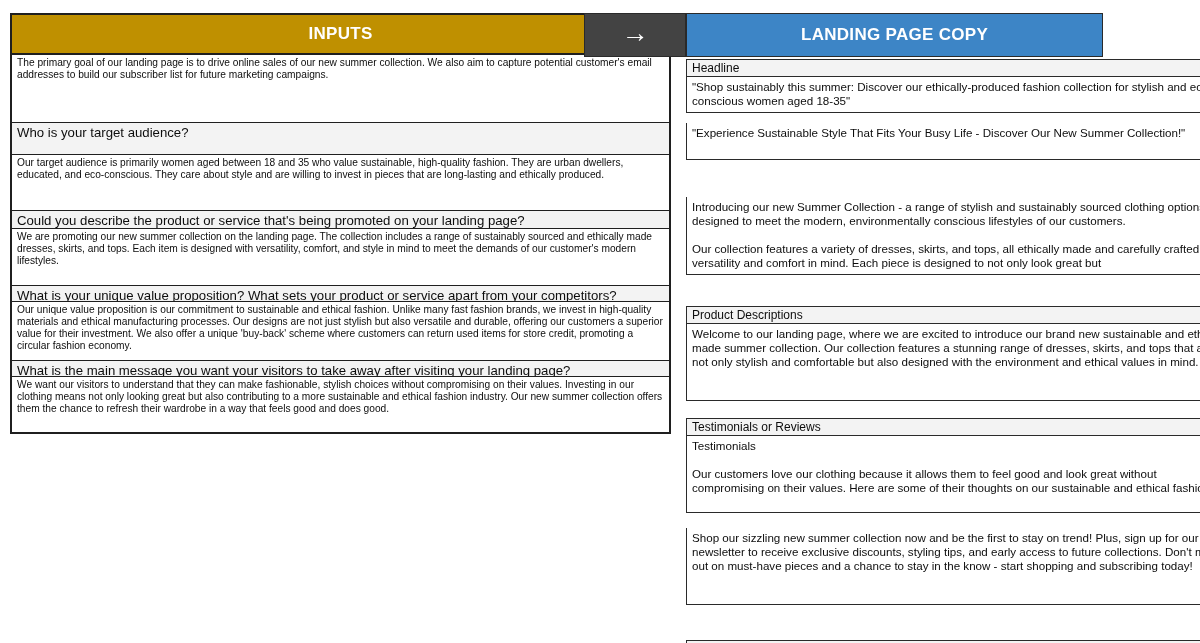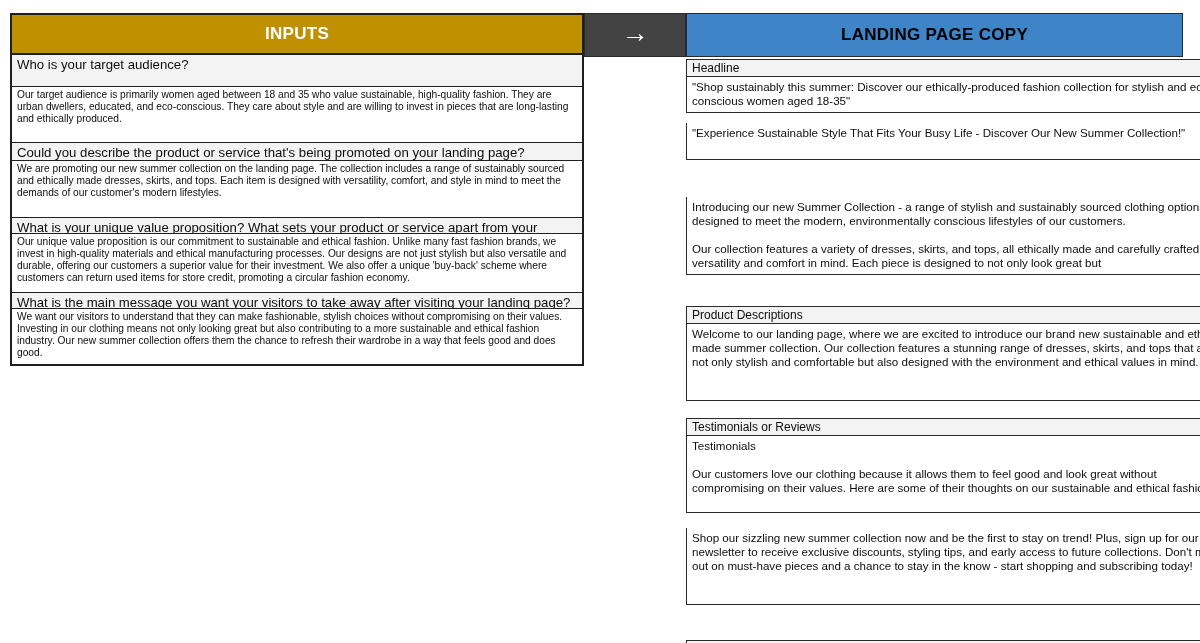--- a/index.html
+++ b/index.html
@@ -1,59 +1,60 @@
 <!DOCTYPE html>
 <html><head>
 <meta charset="utf-8">
 <style>
   html,body{margin:0;padding:0;background:#fff;}
   body{width:1200px;height:643px;position:relative;overflow:hidden;
        font-family:"Liberation Sans","DejaVu Sans",sans-serif;color:#0d0d0d;}
 
   
-  .ltable{position:absolute;left:10px;top:13px;width:574px;
+  .ltable{position:absolute;left:10px;top:13px;width:661px;
           border:2px solid #1f1f1f;background:#84cc16;box-sizing:border-box;}
   .lheader{height:40px;background:#bf9000;border-bottom:2px solid #1f1f1f;
            display:flex;align-items:center;justify-content:center;
            color:#fff;font-weight:bold;font-size:17px;letter-spacing:.3px;box-sizing:border-box;}
   .qcell{background:#f3f3f3;border-bottom:1px solid #1f1f1f;
          font-size:13.2px;line-height:15px;padding:2px 5px 0;
          box-sizing:border-box;overflow:hidden;}
   .acell{background:#fff;border-bottom:1px solid #1f1f1f;
          font-size:10.2px;line-height:12px;padding:2px 5px;
          box-sizing:border-box;overflow:hidden;}
   .acell:last-child{border-bottom:none;}
 
   
   .arrowbox{position:absolute;left:584px;top:13px;width:102px;height:44px;
             background:#434343;border:1px solid #2a2a2a;box-sizing:border-box;
             display:flex;align-items:center;justify-content:center;}
   .arrowbox span{color:#fff;font-size:27px;line-height:1;transform:translateY(-2px);}
 
   
-  .rheader{position:absolute;left:686px;top:13px;width:497px;height:44px;
+  .rheader{position:absolute;left:686px;top:13px;width:417px;height:44px;
            background:#3d85c6;border:1px solid #2a2a2a;box-sizing:border-box;
            display:flex;align-items:center;justify-content:center;
-           color:#000000;font-weight:bold;font-size:17px;letter-spacing:.3px;}
+           color:#ffffff;font-weight:bold;font-size:17px;letter-spacing:.3px;}
   .section{position:absolute;left:686px;width:552px;}
   .slabel{background:#f3f3f3;border:1px solid #2a2a2a;height:18px;
           font-size:12px;line-height:14px;padding:1px 5px;
           box-sizing:border-box;overflow:hidden;}
   .svalue{background:#fff;border:1px solid #2a2a2a;border-top:none;
           font-size:11.6px;line-height:14px;padding:3px 5px;
           box-sizing:border-box;overflow:hidden;white-space:pre-line;}
 </style>
 </head>
 <body>
 
 <div class="ltable">
   <div class="lheader">
     <span>INPUTS</span>
   </div>
 
+  <div class="acell" style="height:68px">The primary goal of our landing page is to drive online sales of our new summer collection. We also aim to capture potential customer's email addresses to build our subscriber list for future marketing campaigns.</div>
 
   <div class="qcell" style="height:32px">Who is your target audience?</div>
   <div class="acell" style="height:56px">Our target audience is primarily women aged between 18 and 35 who value sustainable, high-quality fashion. They are urban dwellers, educated, and eco-conscious. They care about style and are willing to invest in pieces that are long-lasting and ethically produced.</div>
 
   <div class="qcell" style="height:18px">Could you describe the product or service that's being promoted on your landing page?</div>
   <div class="acell" style="height:57px">We are promoting our new summer collection on the landing page. The collection includes a range of sustainably sourced and ethically made dresses, skirts, and tops. Each item is designed with versatility, comfort, and style in mind to meet the demands of our customer's modern lifestyles.</div>
 
   <div class="qcell" style="height:16px">What is your unique value proposition? What sets your product or service apart from your competitors?</div>
   <div class="acell" style="height:59px">Our unique value proposition is our commitment to sustainable and ethical fashion. Unlike many fast fashion brands, we invest in high-quality materials and ethical manufacturing processes. Our designs are not just stylish but also versatile and durable, offering our customers a superior value for their investment. We also offer a unique 'buy-back' scheme where customers can return used items for store credit, promoting a circular fashion economy.</div>
 

